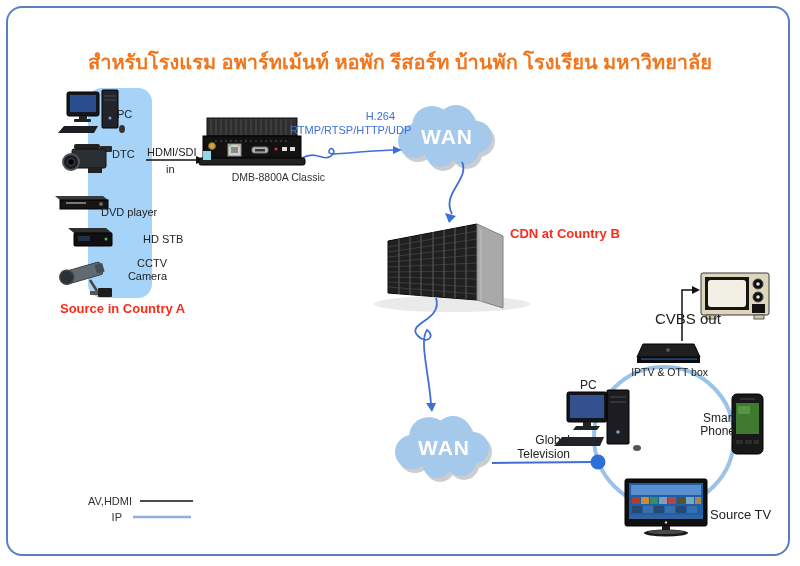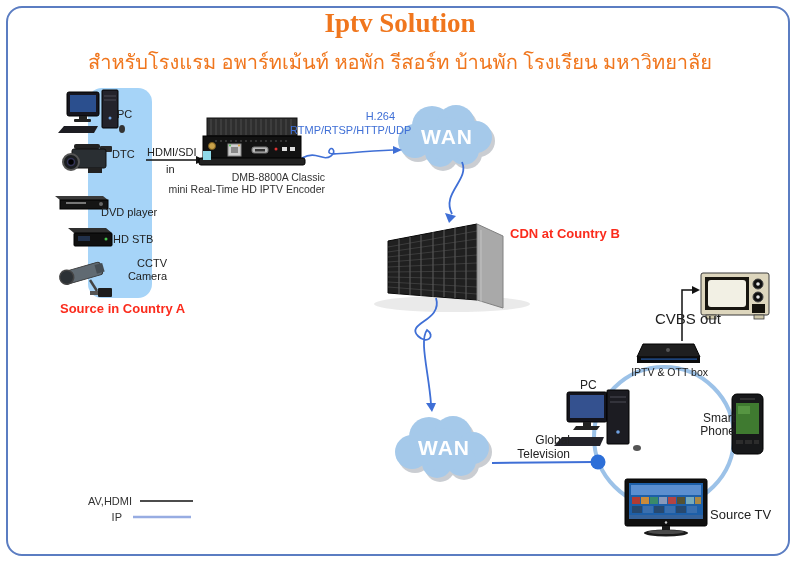--- a/index.html
+++ b/index.html
@@ -5,21 +5,21 @@
   html,body{margin:0;padding:0;background:#fff;}
   .canvas{position:relative;width:800px;height:566px;background:#ffffff;
           font-family:"Liberation Sans",sans-serif;overflow:hidden;}
   .border-frame{position:absolute;left:6px;top:6px;width:784px;height:550px;
           border:2px solid #5b7dc2;border-radius:16px;box-sizing:border-box;}
   .svg-layer{position:absolute;left:0;top:0;}
   .txt{position:absolute;color:#222;font-size:11px;line-height:13px;white-space:nowrap;}
   .title{position:absolute;top:8px;left:0;width:800px;text-align:center;
          font-family:"Liberation Serif",serif;font-weight:bold;font-size:27px;color:#f0761d;}
   .subtitle{position:absolute;top:46px;left:0;width:800px;text-align:center;
-         font-weight:normal;font-size:20px;color:#f0761d;}
+         font-weight:bold;font-size:20px;color:#f0761d;}
   .wan-label{position:absolute;width:80px;text-align:center;color:#ffffff;
          font-weight:bold;font-size:21px;letter-spacing:1px;}
   .red{color:#fb2b1c;}
   .blue{color:#3f6fd6;}
   .center{text-align:right;white-space:normal;}
 </style>
 </head>
 <body>
 
 <div class="canvas">
@@ -301,37 +301,35 @@
           <rect x="687" y="506" width="10" height="7" fill="#3a6fae"></rect>
       </g>
       <rect x="629" y="515" width="74" height="4" fill="#35639c"></rect>
       <circle cx="666" cy="522.5" r="1.2" fill="#cccccc"></circle>
       <rect x="662" y="526" width="8" height="4" fill="#1a1a1a"></rect>
       <ellipse cx="666" cy="533" rx="22" ry="3.5" fill="#1a1a1a"></ellipse>
       <ellipse cx="666" cy="532" rx="18" ry="2" fill="#4a4a4a"></ellipse>
     </g>
   </svg>
 
-  <div class="title">Iptv Solution</div>
   <div class="subtitle">สำหรับโรงแรม อพาร์ทเม้นท์ หอพัก รีสอร์ท บ้านพัก โรงเรียน มหาวิทยาลัย</div>
 
   <div class="txt" style="left:117px;top:108px;">PC</div>
   <div class="txt" style="left:112px;top:148px;">DTC</div>
   <div class="txt" style="left:101px;top:206px;">DVD player</div>
-  <div class="txt" style="left:113px;top:233px;">HD STB</div>
+  <div class="txt" style="left:113px;top:233px;padding-left:30px;">HD STB</div>
   <div class="txt center" style="left:107px;top:257px;width:60px;">
     <div>CCTV</div>
     <div>Camera</div>
   </div>
   <div class="txt red" style="left:60px;top:302px;font-size:13px;font-weight:bold;">Source in Country A</div>
 
   <div class="txt" style="left:147px;top:146px;">HDMI/SDI</div>
   <div class="txt" style="left:166px;top:163px;">in</div>
   <div class="txt center" style="left:165px;top:171px;width:160px;font-size:10.5px;color:#333;">DMB-8800A Classic</div>
-  <div class="txt center" style="left:165px;top:183px;width:160px;font-size:10.5px;color:#333;">mini Real-Time HD IPTV Encoder</div>
   <div class="txt blue center" style="left:300px;top:110px;width:95px;">H.264</div>
   <div class="txt blue center" style="left:290px;top:124px;width:112px;">RTMP/RTSP/HTTP/UDP</div>
 
   <div class="wan-label" style="left:407px;top:125px;">WAN</div>
   <div class="wan-label" style="left:404px;top:436px;">WAN</div>
 
   <div class="txt red" style="left:510px;top:227px;font-size:13px;font-weight:bold;">CDN at Country B</div>
 
   <div class="txt center" style="left:505px;top:433px;width:65px;font-size:12px;line-height:14px;">
     <div>Global</div>

